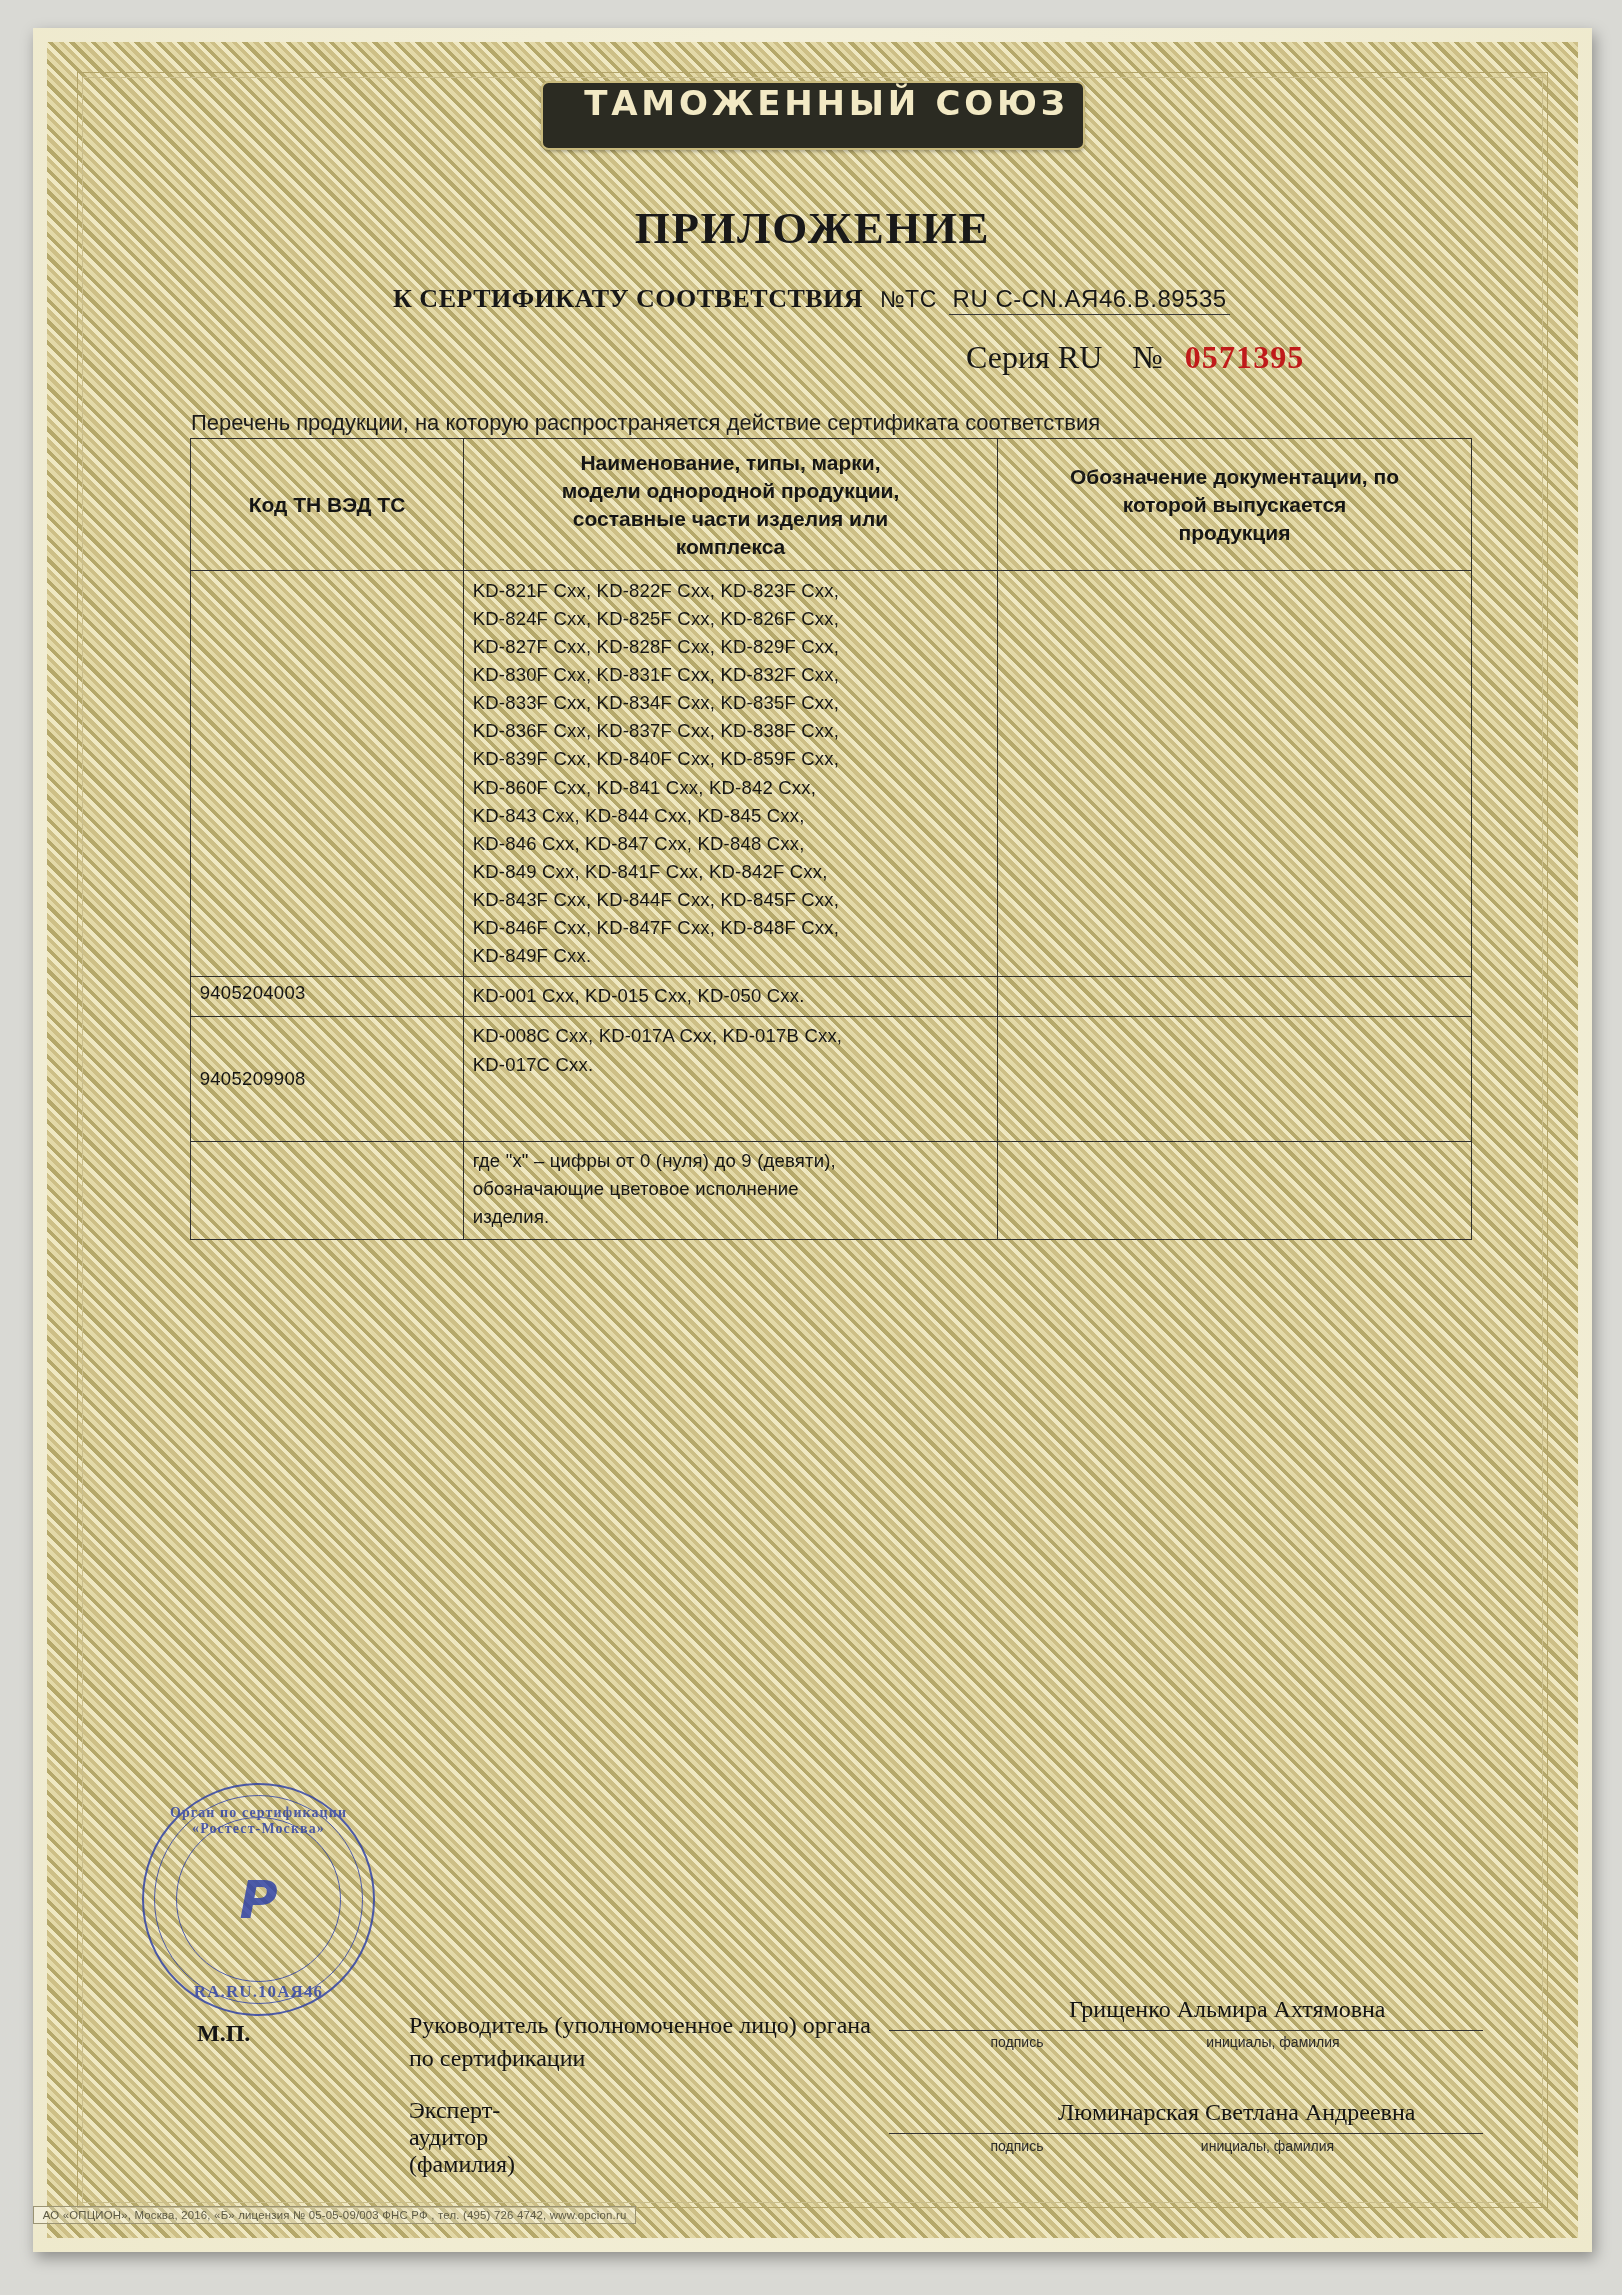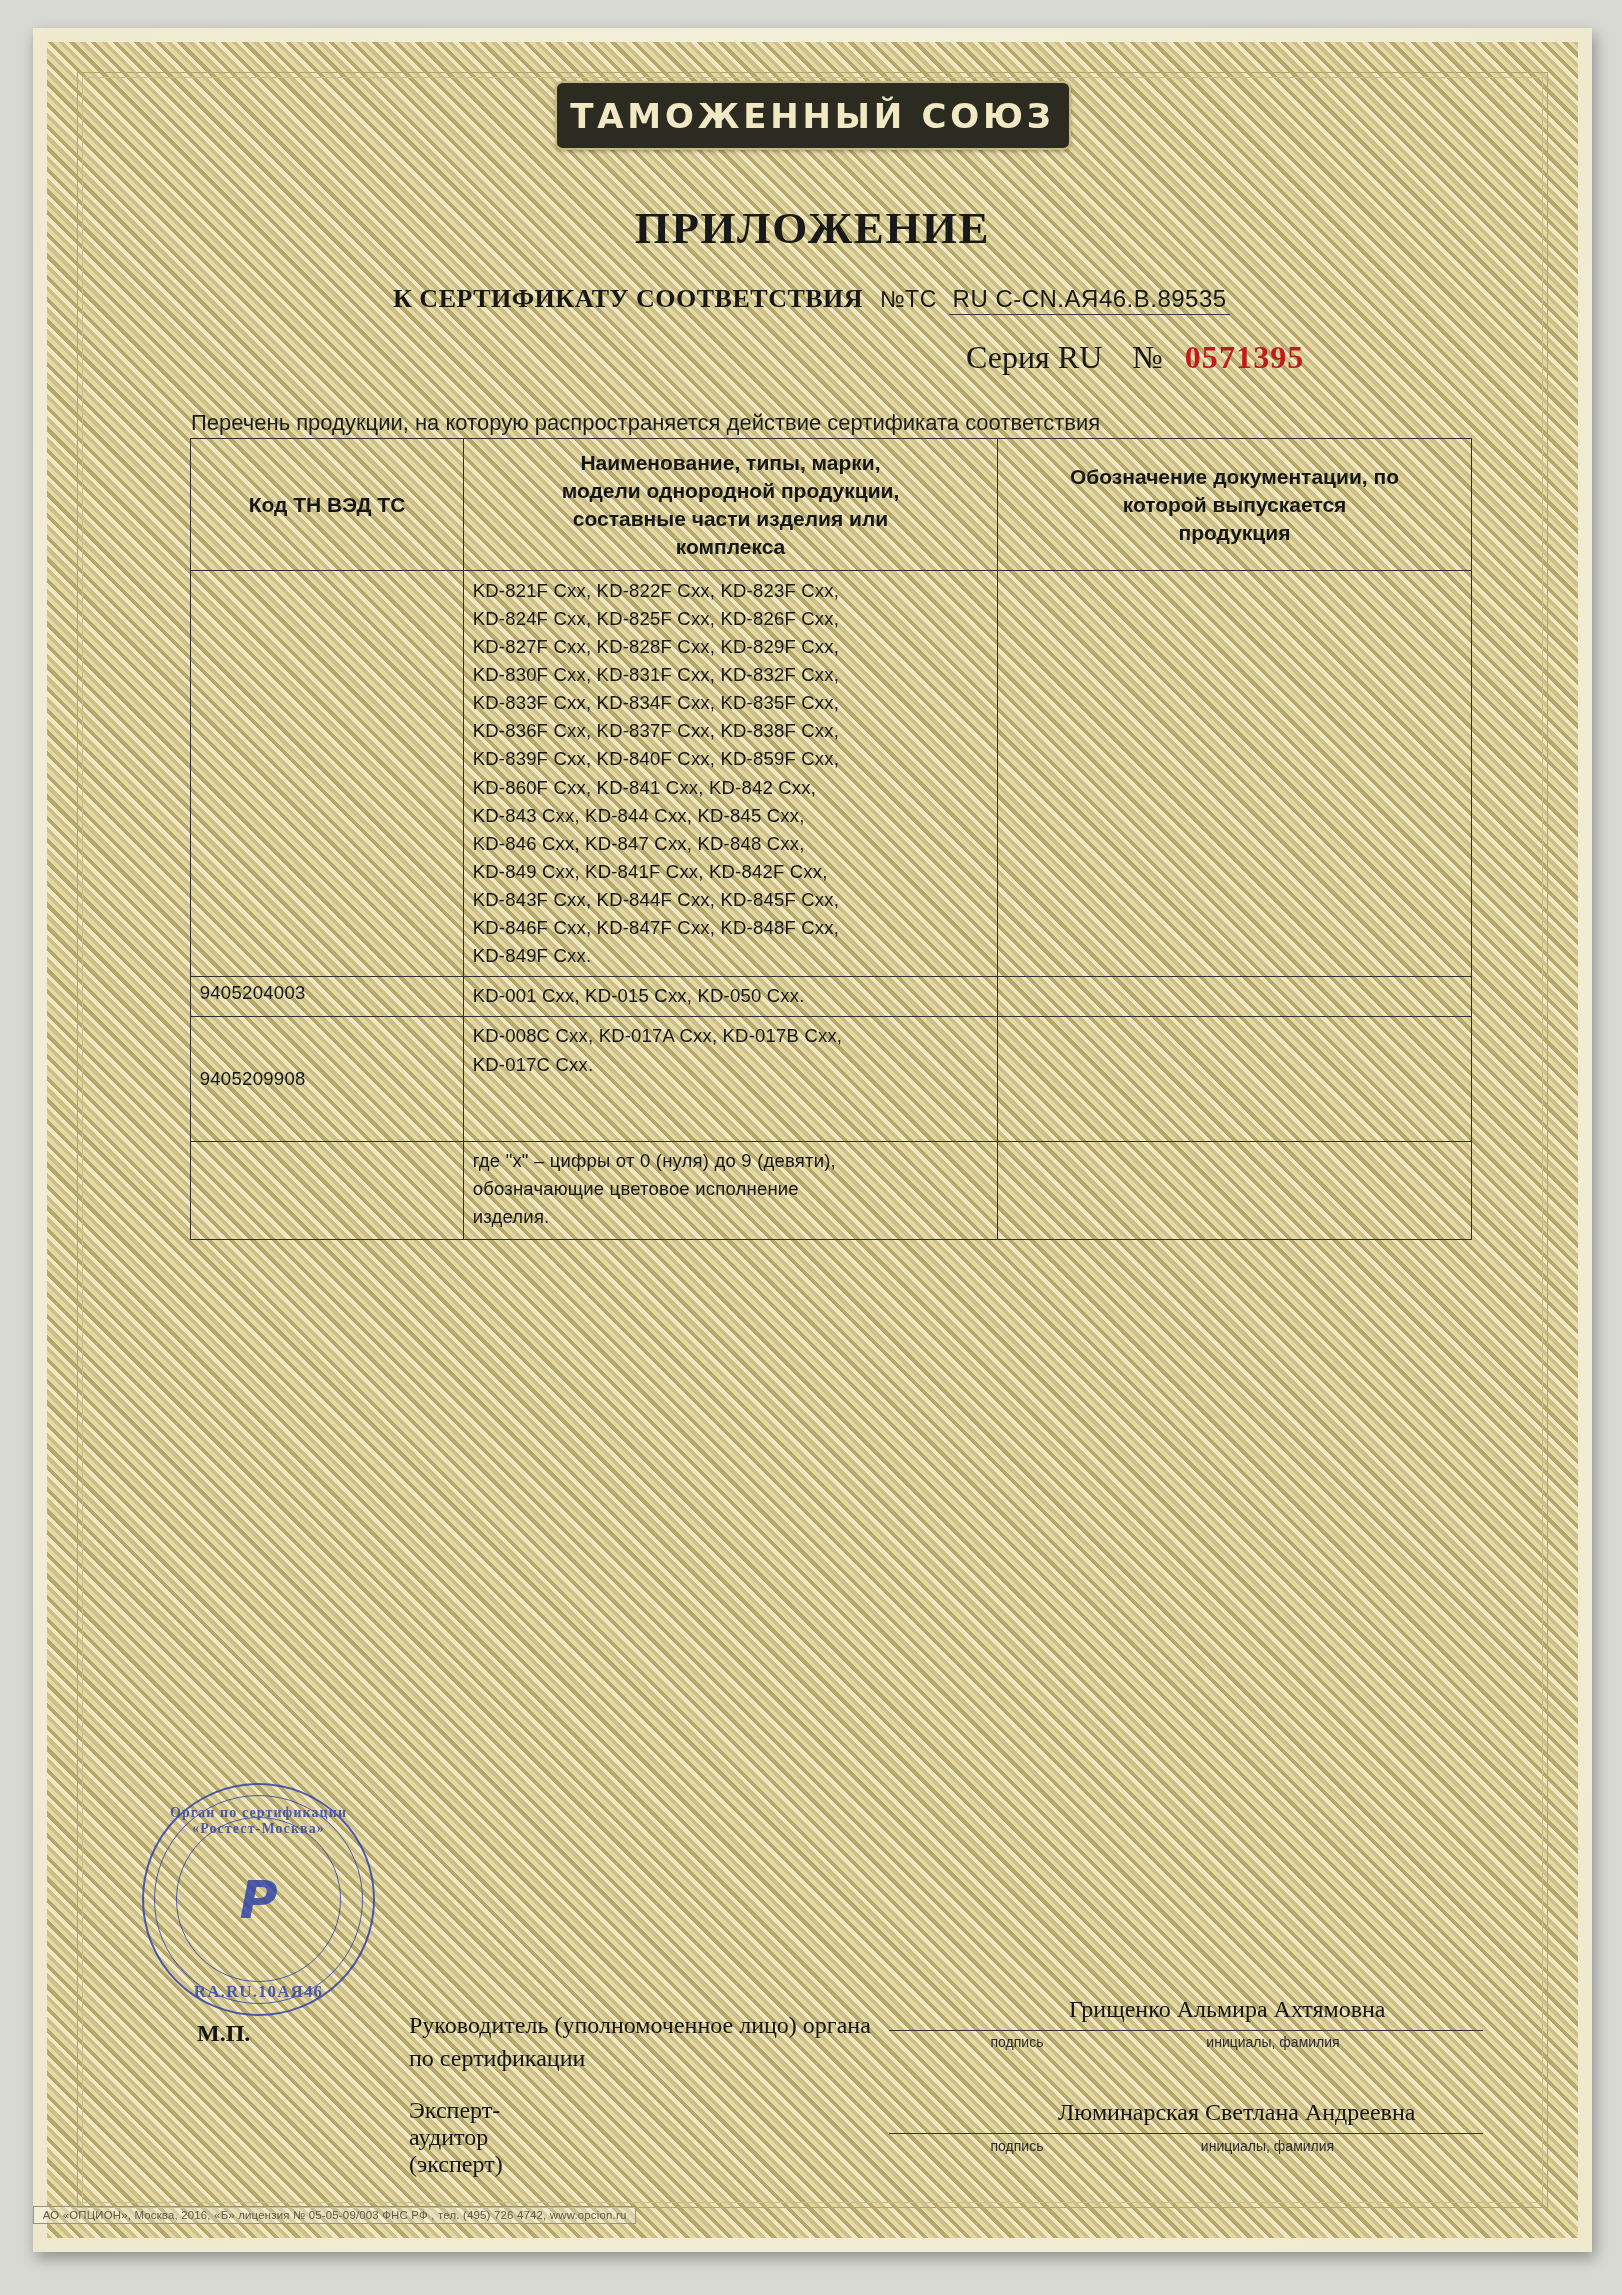--- a/index.html
+++ b/index.html
@@ -96,23 +96,23 @@
     position: absolute;
     left: 50%;
     top: 53px;
     transform: translateX(-50%);
     width: 512px;
     height: 65px;
     background: #2b2b22;
     border: 2.2px solid #c8b97c;
     border-radius: 7.6px;
     display: flex;
-    align-items: center;
     justify-content: center;
     box-shadow: 0 1.6px 3.3px rgba(0,0,0,.25);
+    padding-left: 28px;
   }
   .banner-text {
     color: #f2e9c4;
     font-family: "DejaVu Sans", sans-serif;
     font-weight: bold;
     font-size: 34px;
     letter-spacing: 3.8px;
     white-space: nowrap;
   }
 
@@ -516,21 +516,21 @@
       <div class="ring2"></div>
       <div class="ring3"></div>
       <div class="seal-top-text">Орган по сертификации «Ростест-Москва»</div>
       <div class="seal-logo">Р</div>
       <div class="seal-bot-text">RA.RU.10АЯ46</div>
     </div>
     <div class="mp">М.П.</div>
 
     <div class="sig-block">
       <div class="role1">Руководитель (уполномоченное лицо) органа по сертификации</div>
-      <div class="role2">Эксперт-аудитор (эксперт)</div>
+      <div class="role2">Эксперт-аудитор (фамилия)</div>
 
       <div class="ink ink1">𝓘𝒼𝒼𝒼</div>
       <div class="ink ink2">𝓒𝒼𝑎𝑡</div>
 
       <div class="sign-line1"></div>
       <div class="sign-cap1">подпись</div>
       <div class="sign-line2"></div>
       <div class="sign-cap2">подпись</div>
 
       <div class="name1">Грищенко Альмира Ахтямовна</div>

